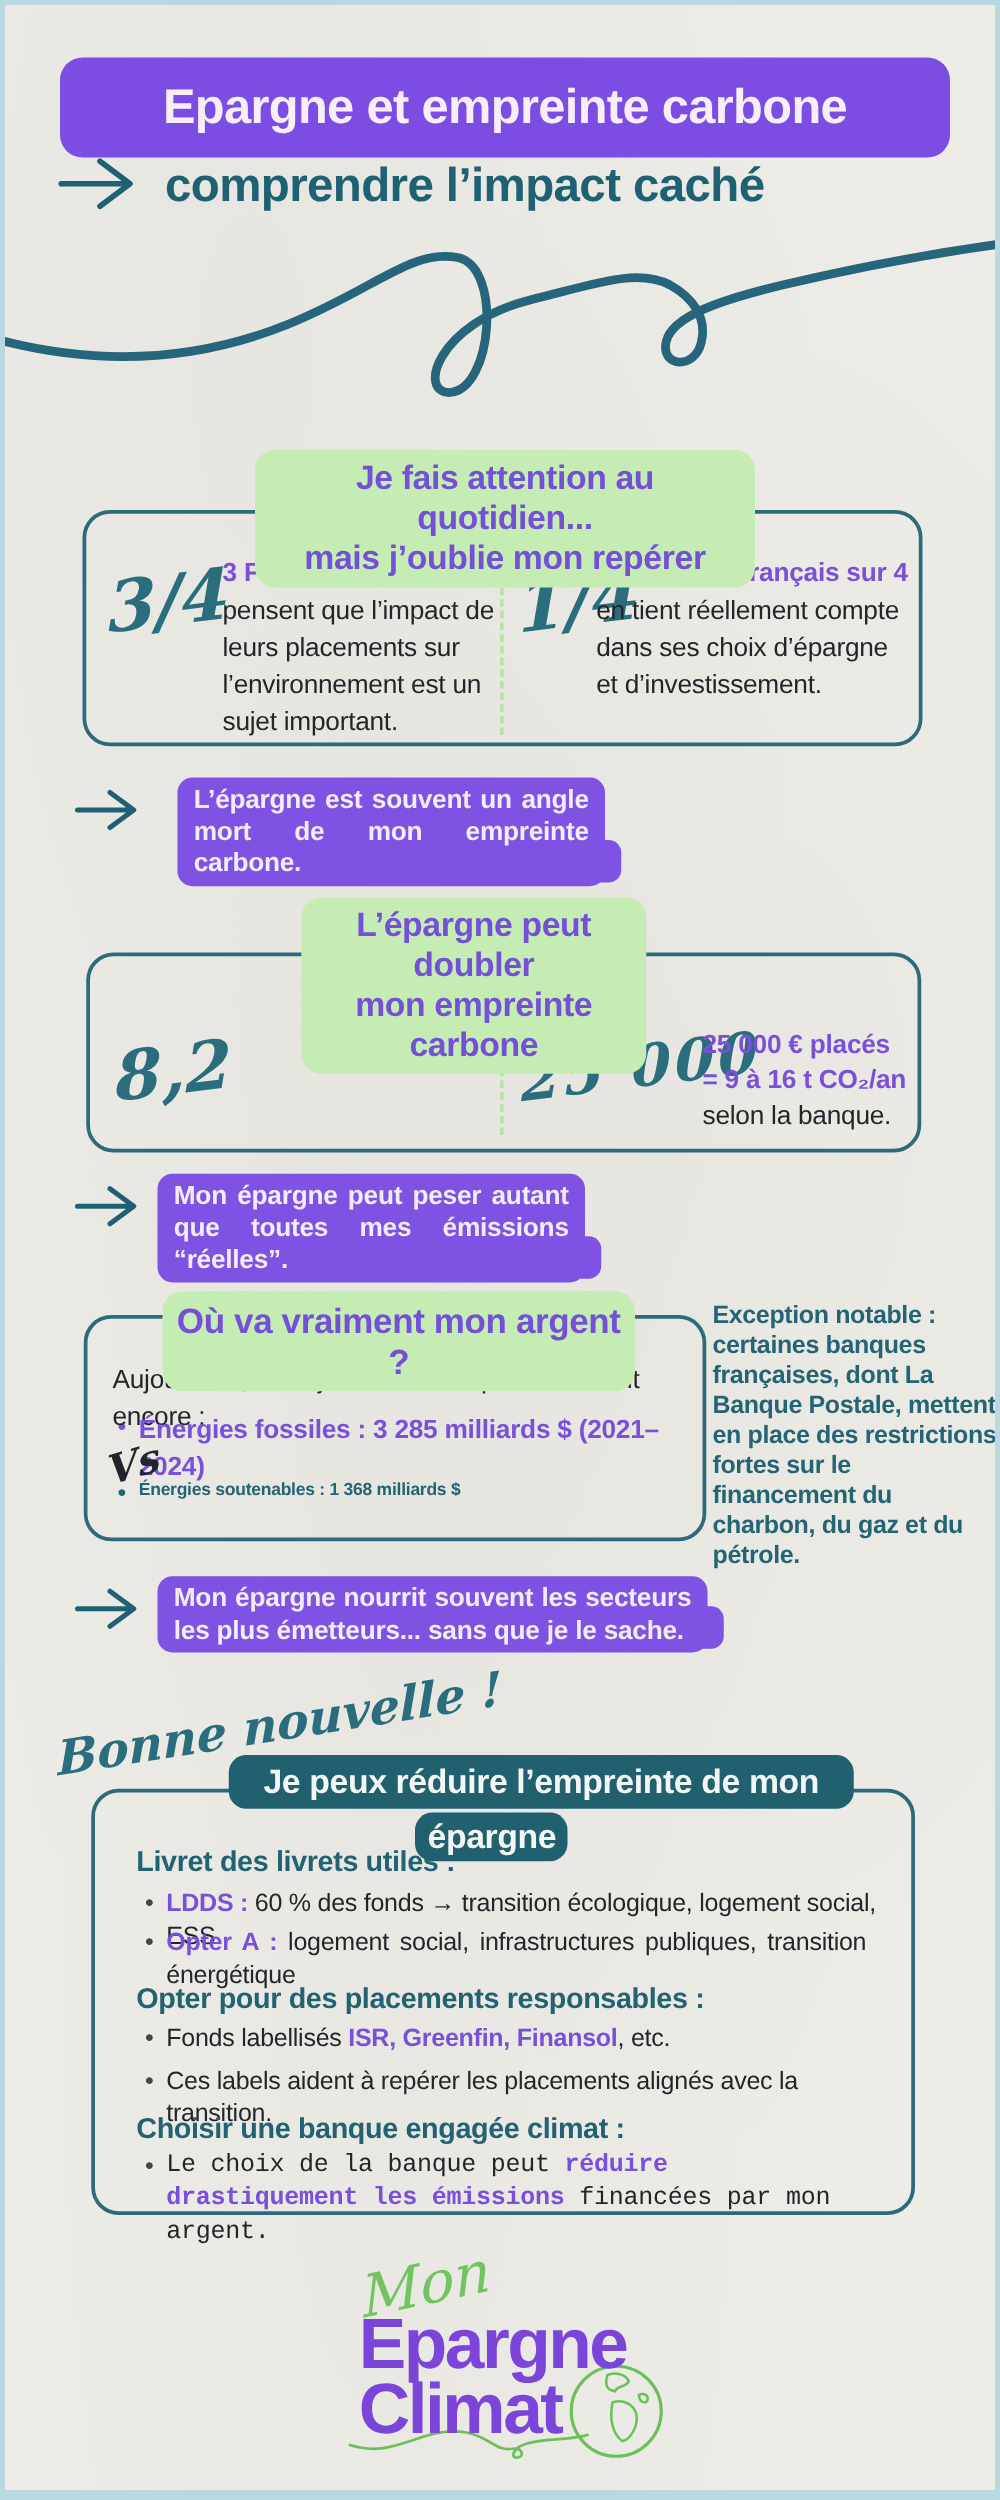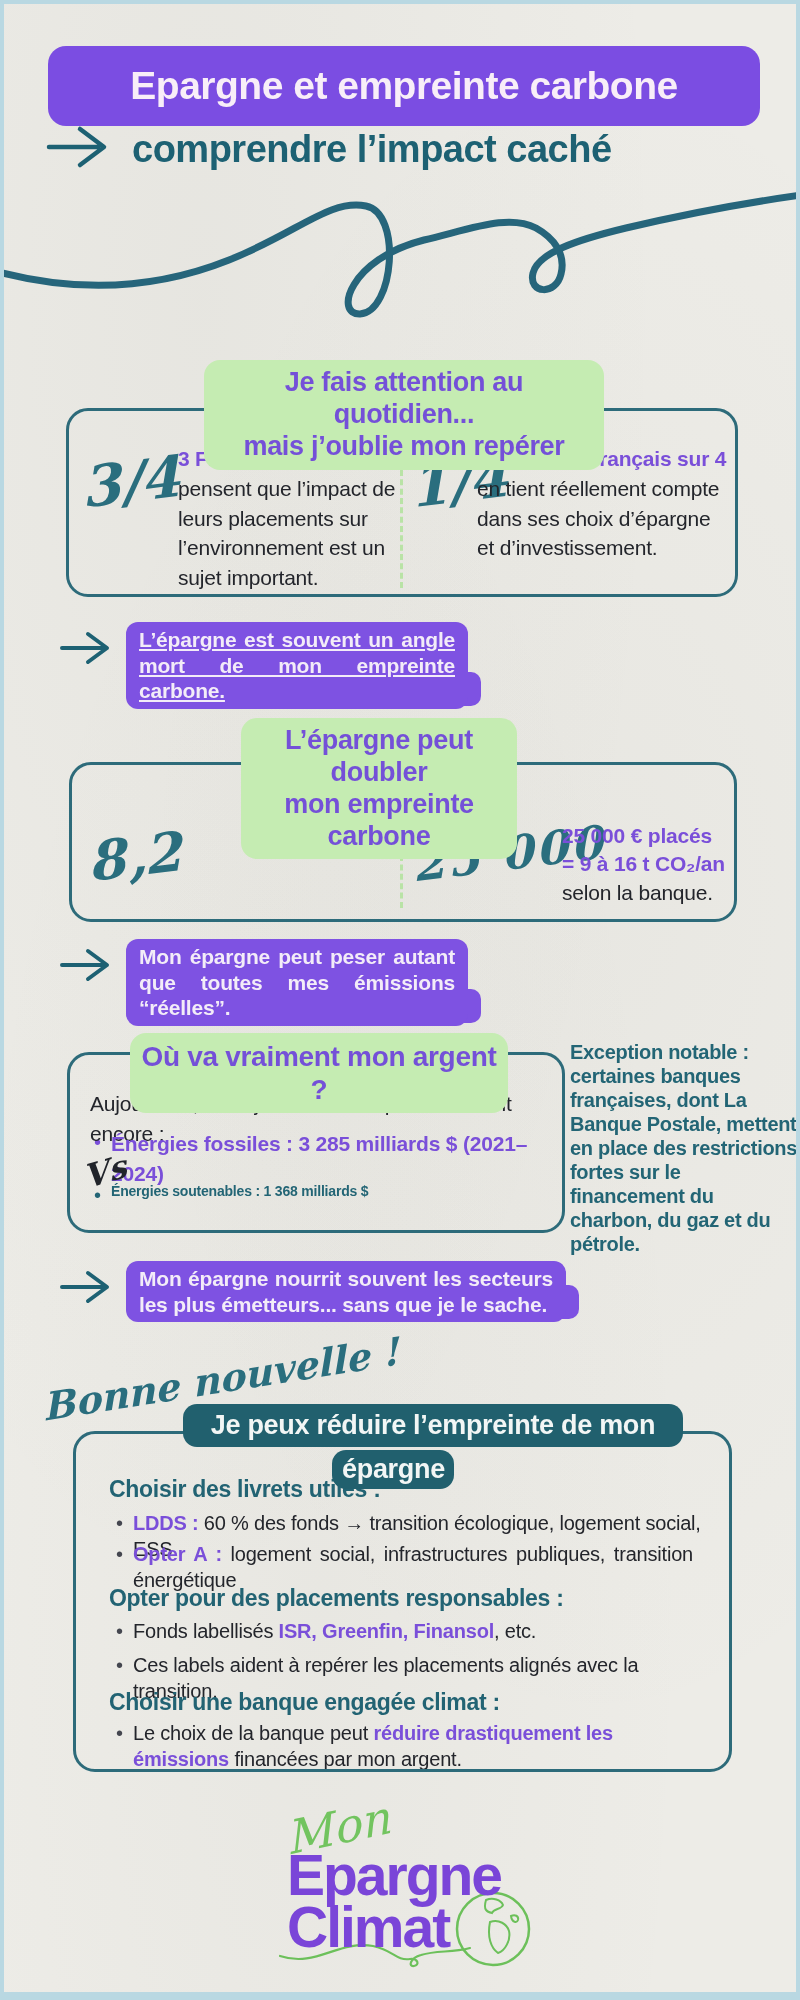--- a/index.html
+++ b/index.html
@@ -116,21 +116,21 @@
   <div class="abs script" style="left:410px;top:444px;font-size:56px;">1/4</div>
   <div class="abs ptext" style="left:473px;top:440px;width:256px;">
     <span>Mais seul </span><span class="hl">1 Français sur 4</span><span> en tient réellement compte dans ses choix d’épargne et d’investissement.</span>
   </div>
   <div class="abs callout" style="left:56px;top:618px;">
     <span style="margin-top:8px;">
       <svg width="58" height="36" viewBox="0 0 58 36" fill="none">
         <path d="M2 18 H 42 M28 4 L 47 18 L 28 32" stroke="#1d6173" stroke-width="4" stroke-linecap="round" stroke-linejoin="round" fill="none"></path>
       </svg>
     </span>
-    <div class="cbox" style="width:342px;margin-left:8px;text-decoration:underline;">L’épargne est souvent un angle mort de mon empreinte carbone.</div>
+    <div class="cbox" style="width:342px;margin-left:24px;">L’épargne est souvent un angle mort de mon empreinte carbone.</div>
   </div>
 
   <div class="abs gtitle" style="left:237px;top:714px;width:276px;">
     <span>L’épargne peut doubler</span><br>
     <span>mon empreinte carbone</span>
   </div>
   <div class="abs obox" style="left:65px;top:758px;width:668px;height:160px;"></div>
   <div class="abs divider" style="left:396px;top:804px;height:100px;"></div>
   <div class="abs script" style="left:88px;top:820px;font-size:54px;">8,2</div>
   <div class="abs script" style="left:412px;top:822px;font-size:46px;letter-spacing:3px;">25 000</div>
@@ -168,21 +168,21 @@
       </svg>
     </span>
     <div class="cbox" style="width:440px;margin-left:8px;">Mon épargne nourrit souvent les secteurs les plus émetteurs... sans que je le sache.</div>
   </div>
 
   <div class="abs script" style="left:40px;top:1352px;font-size:38px;transform:rotate(-9deg) skewX(-8deg);">Bonne nouvelle !</div>
   <div class="abs tealpill" style="left:179px;top:1400px;width:500px;">Je peux réduire l’empreinte de mon</div>
   <div class="abs tealpill" style="left:328px;top:1446px;width:122px;padding:4px 10px;">épargne</div>
   <div class="abs obox" style="left:69px;top:1427px;width:659px;height:341px;"></div>
 
-  <div class="abs h3" style="left:105px;top:1472px;">Choisir des livrets utiles :</div>
+  <div class="abs h3" style="left:105px;top:1472px;">Livret des livrets utiles :</div>
   <div class="abs bullet" style="left:112px;top:1506px;width:585px;">
     <span class="dot" style="color:#44464f;">•</span>
     <span class="b20"><span class="hl">LDDS :</span><span> 60 % des fonds → transition écologique, logement social, ESS</span></span>
   </div>
   <div class="abs bullet" style="left:112px;top:1537px;width:585px;">
     <span class="dot" style="color:#44464f;">•</span>
     <span class="b20 just" style="width:560px;"><span class="hl">Opter A :</span><span> logement social, infrastructures publiques, transition énergétique</span></span>
   </div>
 
   <div class="abs h3" style="left:105px;top:1581px;">Opter pour des placements responsables :</div>
@@ -191,21 +191,21 @@
     <span class="b20"><span>Fonds labellisés </span><span class="hl">ISR, Greenfin, Finansol</span><span>, etc.</span></span>
   </div>
   <div class="abs bullet" style="left:112px;top:1648px;width:585px;">
     <span class="dot" style="color:#44464f;">•</span>
     <span class="b20">Ces labels aident à repérer les placements alignés avec la transition.</span>
   </div>
 
   <div class="abs h3" style="left:105px;top:1685px;">Choisir une banque engagée climat :</div>
   <div class="abs bullet" style="left:112px;top:1716px;width:585px;">
     <span class="dot" style="color:#44464f;">•</span>
-    <span class="b20" style="width:560px;"><span>Le choix de la banque peut </span><span class="hl">réduire drastiquement les émissions</span><span> financées par mon argent.</span></span>
+    <span class="b20" style="width:560px;font-family:Liberation Mono, monospace;"><span>Le choix de la banque peut </span><span class="hl">réduire drastiquement les émissions</span><span> financées par mon argent.</span></span>
   </div>
 
   <div class="abs logo-script" style="left:285px;top:1796px;">Mon</div>
   <div class="abs logo-word" style="left:283px;top:1845px;">Epargne</div>
   <div class="abs logo-word" style="left:283px;top:1897px;">Climat</div>
   <svg class="abs" style="left:448px;top:1884px;" width="82" height="82" viewBox="0 0 82 82">
     <circle cx="41" cy="41" r="36" fill="none" stroke="#6cc05a" stroke-width="2.5"></circle>
     <path d="M34 12 c7 -3 15 0 17 5 c-2 5 -9 3 -11 8 c-5 -1 -9 -3 -6 -13 z" fill="none" stroke="#6cc05a" stroke-width="2"></path>
     <path d="M38 34 c9 -3 17 2 19 9 c2 9 -4 20 -11 22 c-7 -5 -11 -16 -8 -31 z" fill="none" stroke="#6cc05a" stroke-width="2"></path>
     <path d="M59 28 c4 -2 8 0 7 4 c-1 3 -6 3 -7 -4 z" fill="none" stroke="#6cc05a" stroke-width="2"></path>

